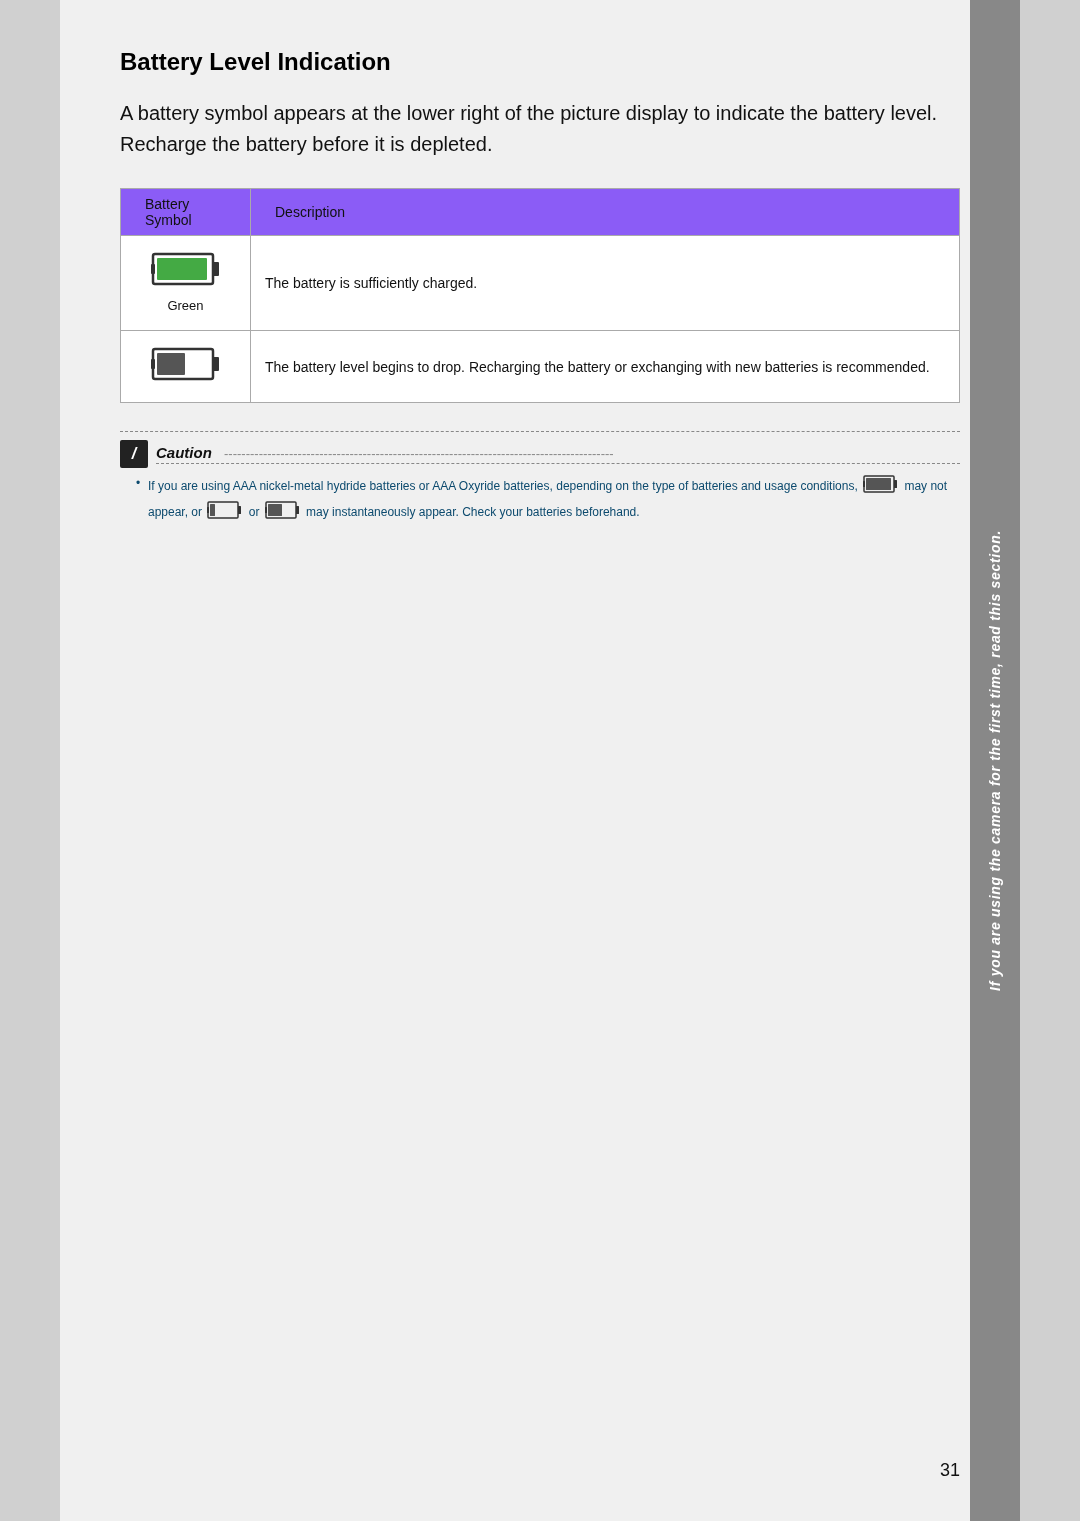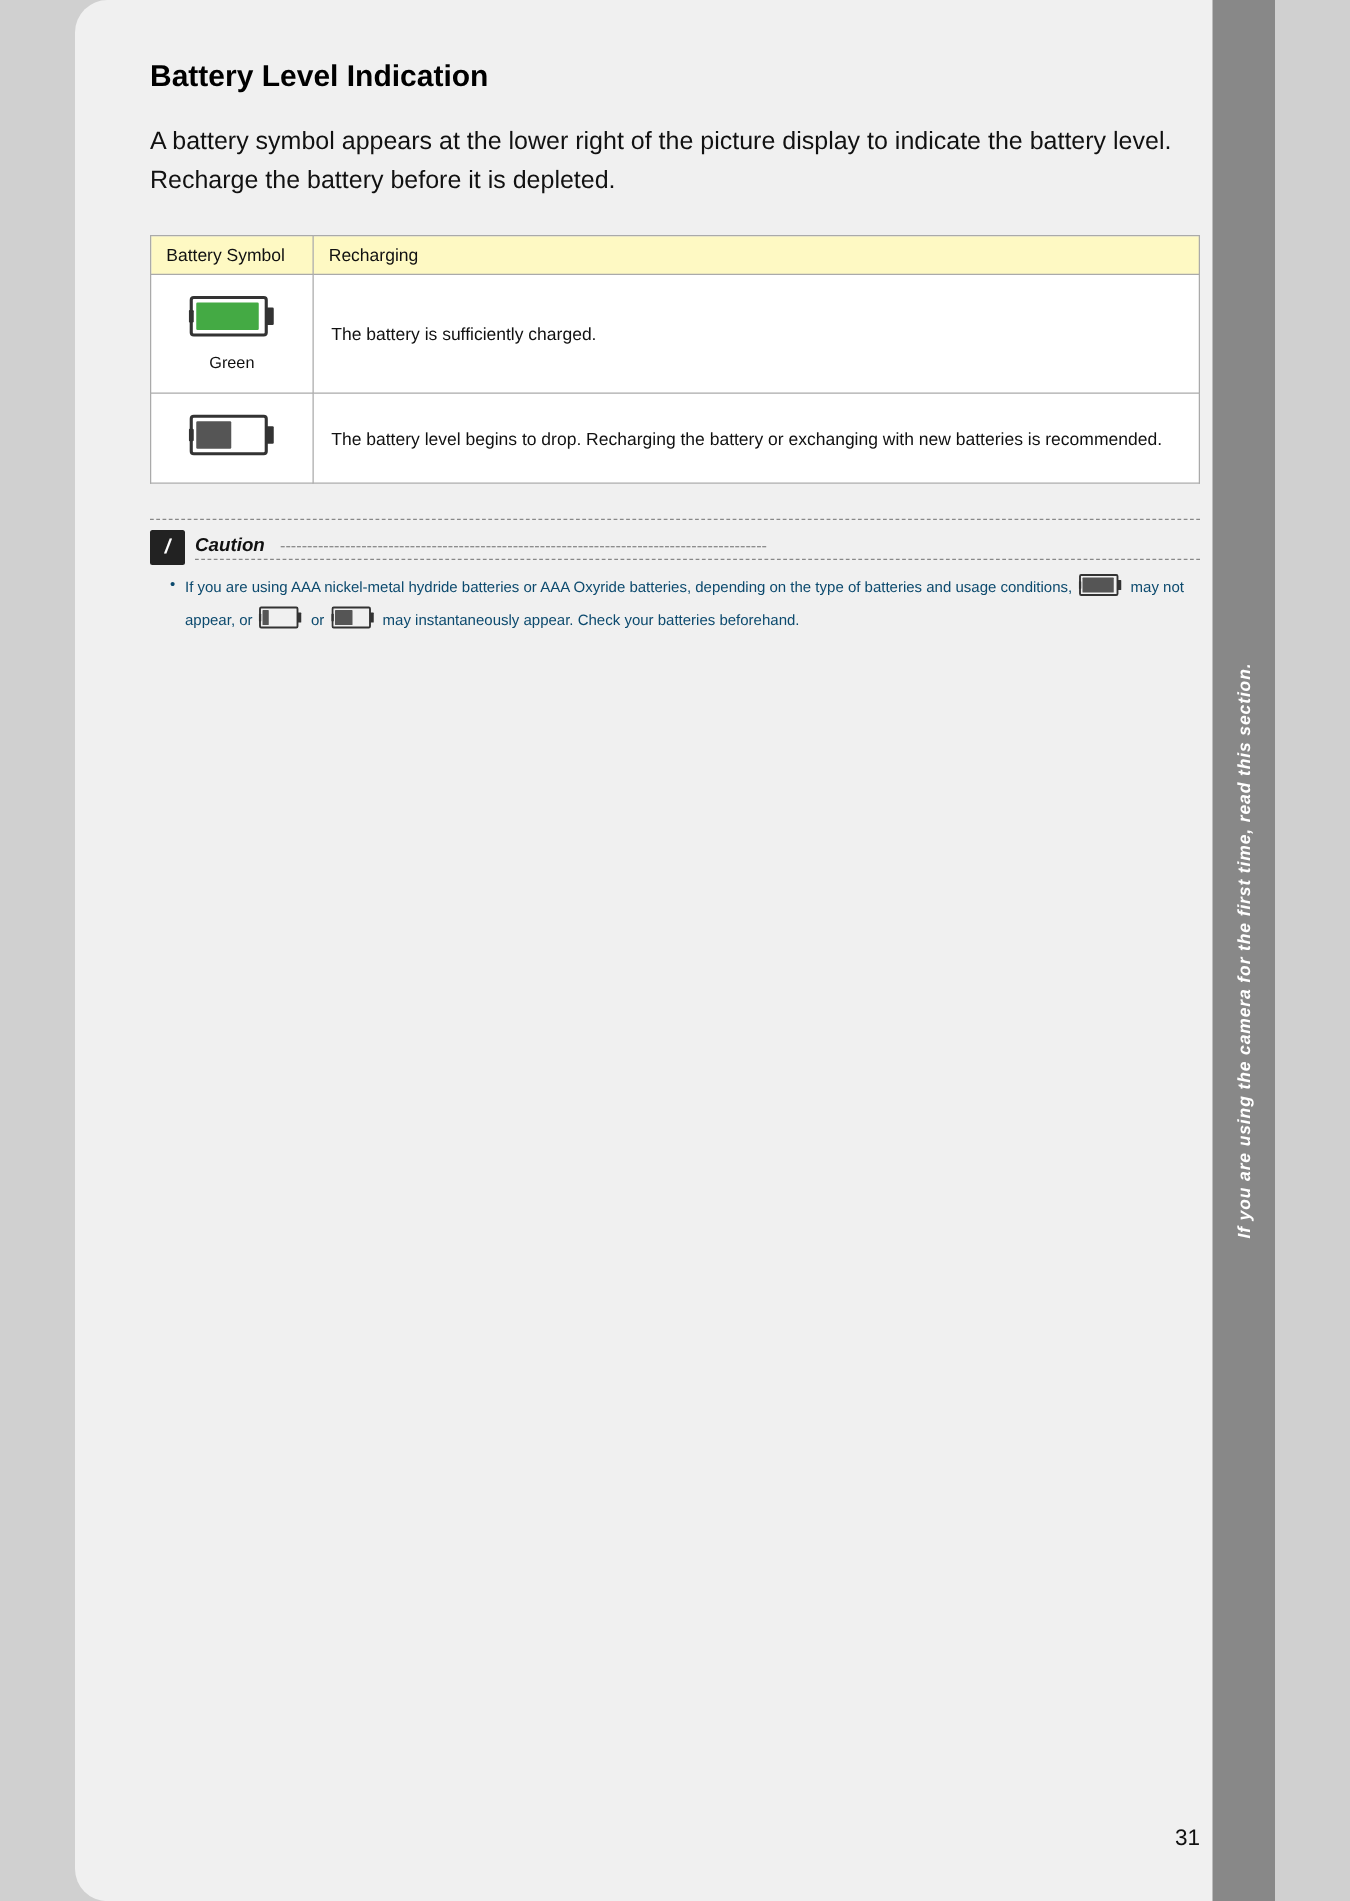--- a/index.html
+++ b/index.html
@@ -13,21 +13,20 @@
       overflow: hidden;
     }
 
     .page-container {
       background-color: #f0f0f0;
       width: 960px;
       min-height: 1521px;
       margin: 0 auto;
       padding: 48px 60px 80px 60px;
       position: relative;
-      border-radius: 26px;
     }
 
     .page-title {
       font-size: 24px;
       font-weight: 900;
       color: #000;
       margin-bottom: 22px;
       font-family: Arial, Helvetica, sans-serif;
     }
 
@@ -42,23 +41,23 @@
     
     .battery-table {
       width: 100%;
       border-collapse: collapse;
       border: 1px solid #aaa;
       margin-bottom: 28px;
       background: #fff;
     }
 
     .battery-table th {
-      background: #fef9c3;
+      background: #8b5cf6;
       border: 1px solid #aaa;
-      padding: 7px 12px;
+      padding: 7px 24px;
       font-size: 14px;
       font-weight: normal;
       text-align: left;
       color: #111;
     }
 
     .battery-table td {
       border: 1px solid #aaa;
       padding: 12px 14px;
       vertical-align: middle;
@@ -193,21 +192,21 @@
 <div class="page-container">
 
   <h1 class="page-title">Battery Level Indication</h1>
 
   <p class="intro-text">A battery symbol appears at the lower right of the picture display to indicate the battery level. Recharge the battery before it is depleted.</p>
 
   <table class="battery-table">
     <thead>
       <tr>
         <th>Battery Symbol</th>
-        <th>Recharging</th>
+        <th>Description</th>
       </tr>
     </thead>
     <tbody>
 
       <tr>
         <td class="symbol-cell">
           <span class="battery-icon">
             <svg width="70" height="38" viewBox="0 0 70 38">
 
               <rect x="2" y="4" width="60" height="30" rx="2" ry="2" fill="none" stroke="#333" stroke-width="2.5"></rect>

